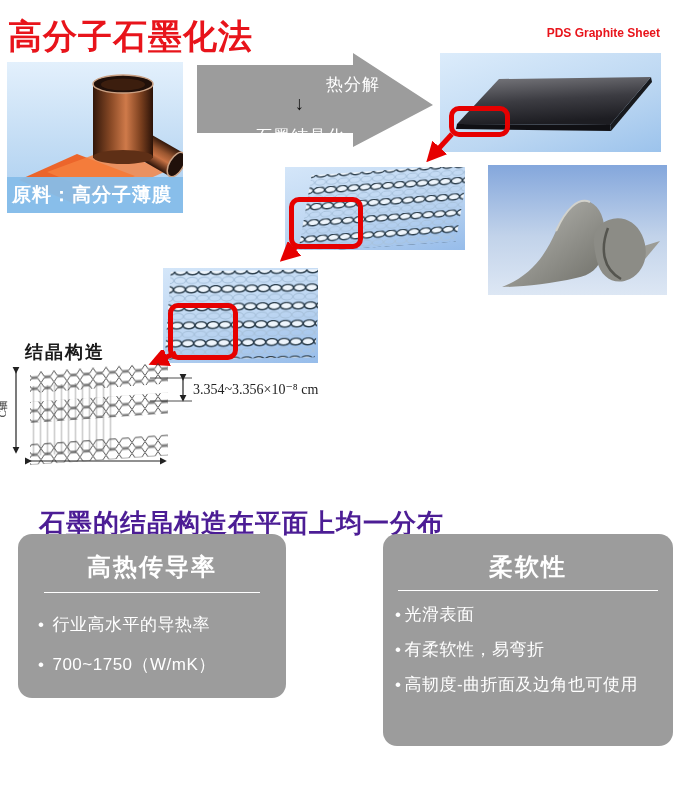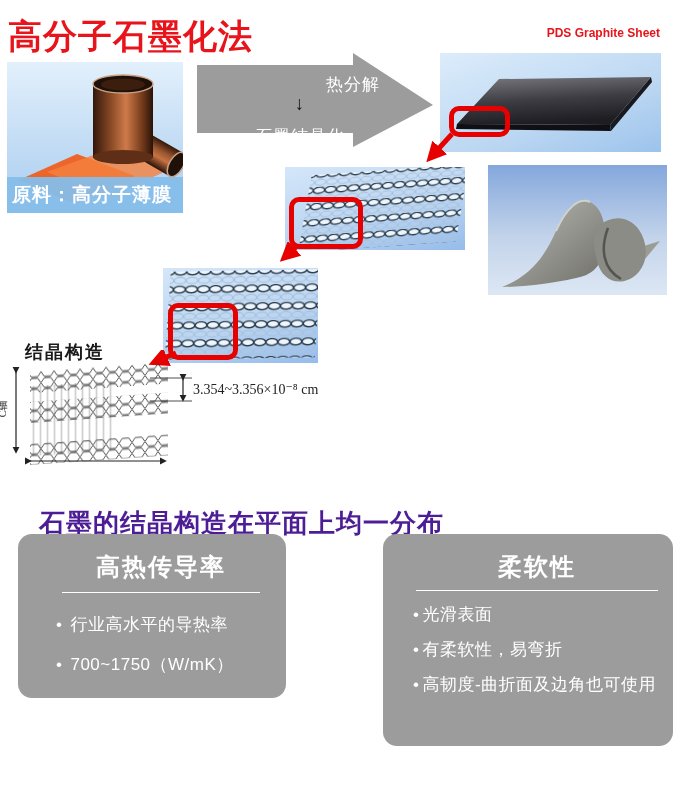--- a/index.html
+++ b/index.html
@@ -46,21 +46,21 @@
   .red-rect-2{left:289px;top:197px;width:64px;height:42px;}
   .red-rect-3{left:168px;top:303px;width:60px;height:47px;}
 
   
   .crystal-label{left:25px;top:340px;font-family:"Liberation Serif","DejaVu Serif",serif;font-size:18px;font-weight:bold;color:#1a1a1a;letter-spacing:2px;}
   .crystal-wrap{left:2px;top:358px;width:330px;height:115px;}
   .c-axis{left:-7px;top:44px;transform:rotate(-90deg);font-family:"Liberation Serif","DejaVu Serif",serif;font-size:10px;color:#222;}
   .spacing-text{left:191px;top:23px;font-family:"Liberation Serif","DejaVu Serif",serif;font-size:14px;color:#222;white-space:nowrap;}
 
   
-  .feature-box{background:#9c9c9c;border-radius:14px;color:#fff;box-sizing:border-box;padding-left:18px;}
+  .feature-box{background:#9c9c9c;border-radius:14px;color:#fff;box-sizing:border-box;}
   .feature-left{left:18px;top:534px;width:268px;height:164px;}
   .feature-right{left:383px;top:534px;width:290px;height:212px;}
   .feature-box h2{margin:17px 0 0 0;text-align:center;font-size:24px;font-weight:bold;letter-spacing:2px;}
   .feature-box .rule{height:0;border-top:1.5px solid #ffffff;margin:9px 26px 0 26px;}
   .feature-right .rule{margin:7px 15px 0 15px;}
   .bullet-row{display:flex;align-items:baseline;font-size:17px;letter-spacing:0.5px;}
   .feature-left .bullet-row{margin:20px 0 0 20px;}
   .feature-left .bullet-row + .bullet-row{margin-top:17px;}
   .feature-right .bullet-row{margin:12px 0 0 12px;}
   .feature-right .bullet-row + .bullet-row{margin-top:12px;}

